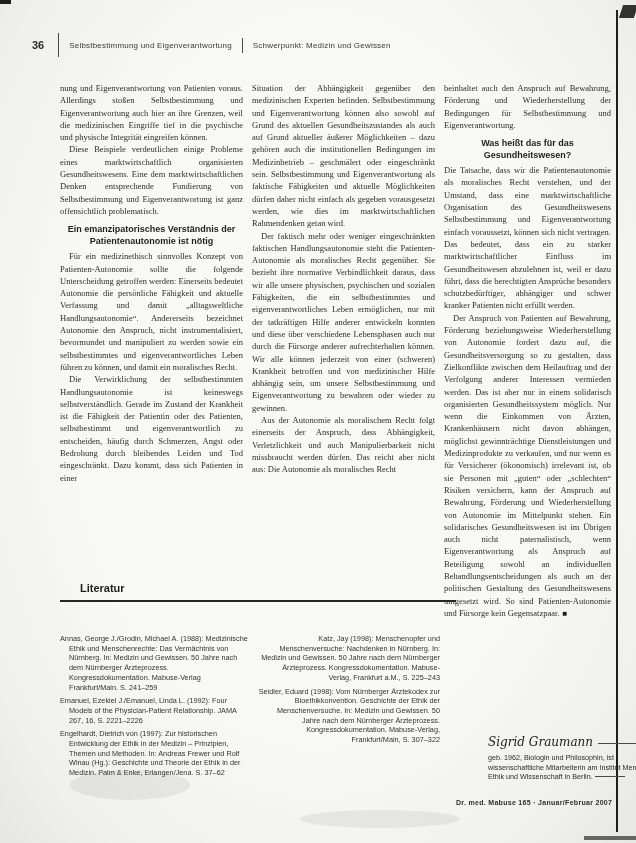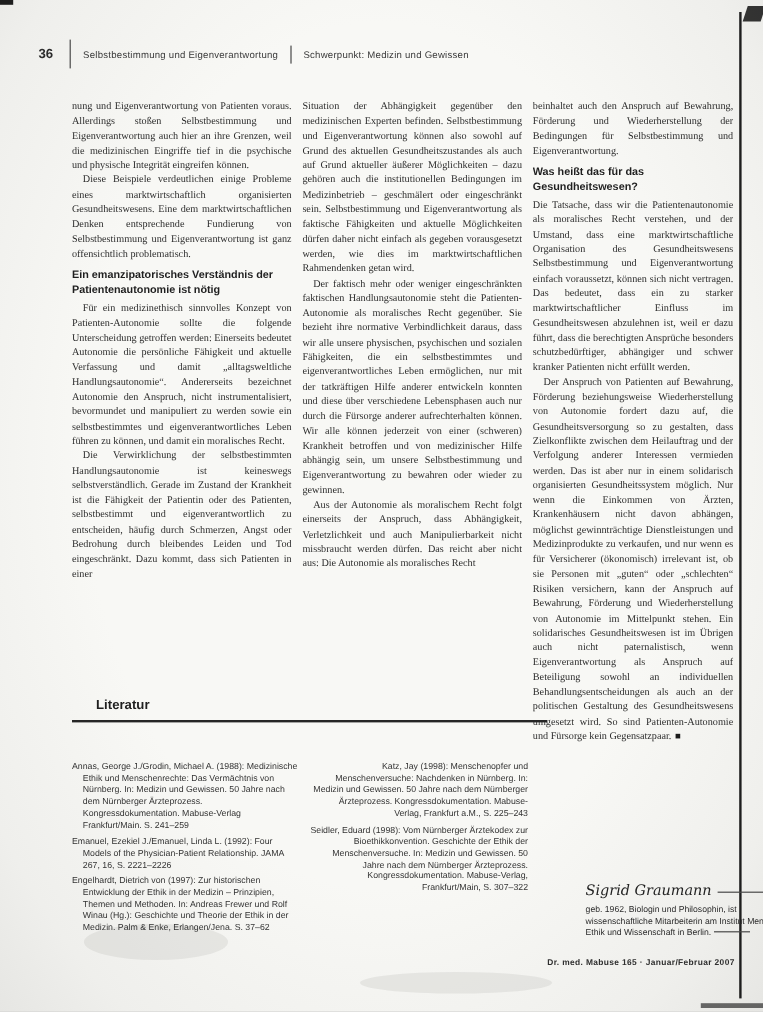--- a/index.html
+++ b/index.html
@@ -32,21 +32,21 @@
   
   .col { position:absolute; top:82px; font-size:8.5px; line-height:12.3px;
          text-align:justify; color:#2d2d2d; overflow:hidden;
          -webkit-hyphens:auto; hyphens:auto; }
   .col p { margin:0; }
   .col p.ind { text-indent:9px; }
   .col-1 { left:60px;  width:183px; height:500px; }
   .col-2 { left:252px; width:183px; height:500px; }
   .col-3 { left:444px; width:167px; height:640px; }
   .subhead { font-family:"Liberation Sans",sans-serif; font-weight:bold;
-             font-size:9px; line-height:11.5px; text-align:left;
+             font-size:9px; line-height:11.5px; text-align:center;
              margin:7px 0 3px; color:#1f1f1f; }
   .endmark { font-size:8px; letter-spacing:0; margin-left:3px; color:#1a1a1a; }
 
   
   .lit-heading { position:absolute; left:60px; top:582px; font-family:"Liberation Sans",sans-serif;
                  font-weight:bold; font-size:11px; color:#1f1f1f;margin-left:20px; }
   .lit-rule { position:absolute; left:60px; top:600px; width:396px; height:2px; background:#262626; }
   .refs { position:absolute; top:634px; width:188px; font-family:"Liberation Sans",sans-serif;
           font-size:7.3px; line-height:9.7px; color:#333; text-align:left; }
   .refs-1 { left:60px; } .refs-2 { left:252px;text-align:right; }

